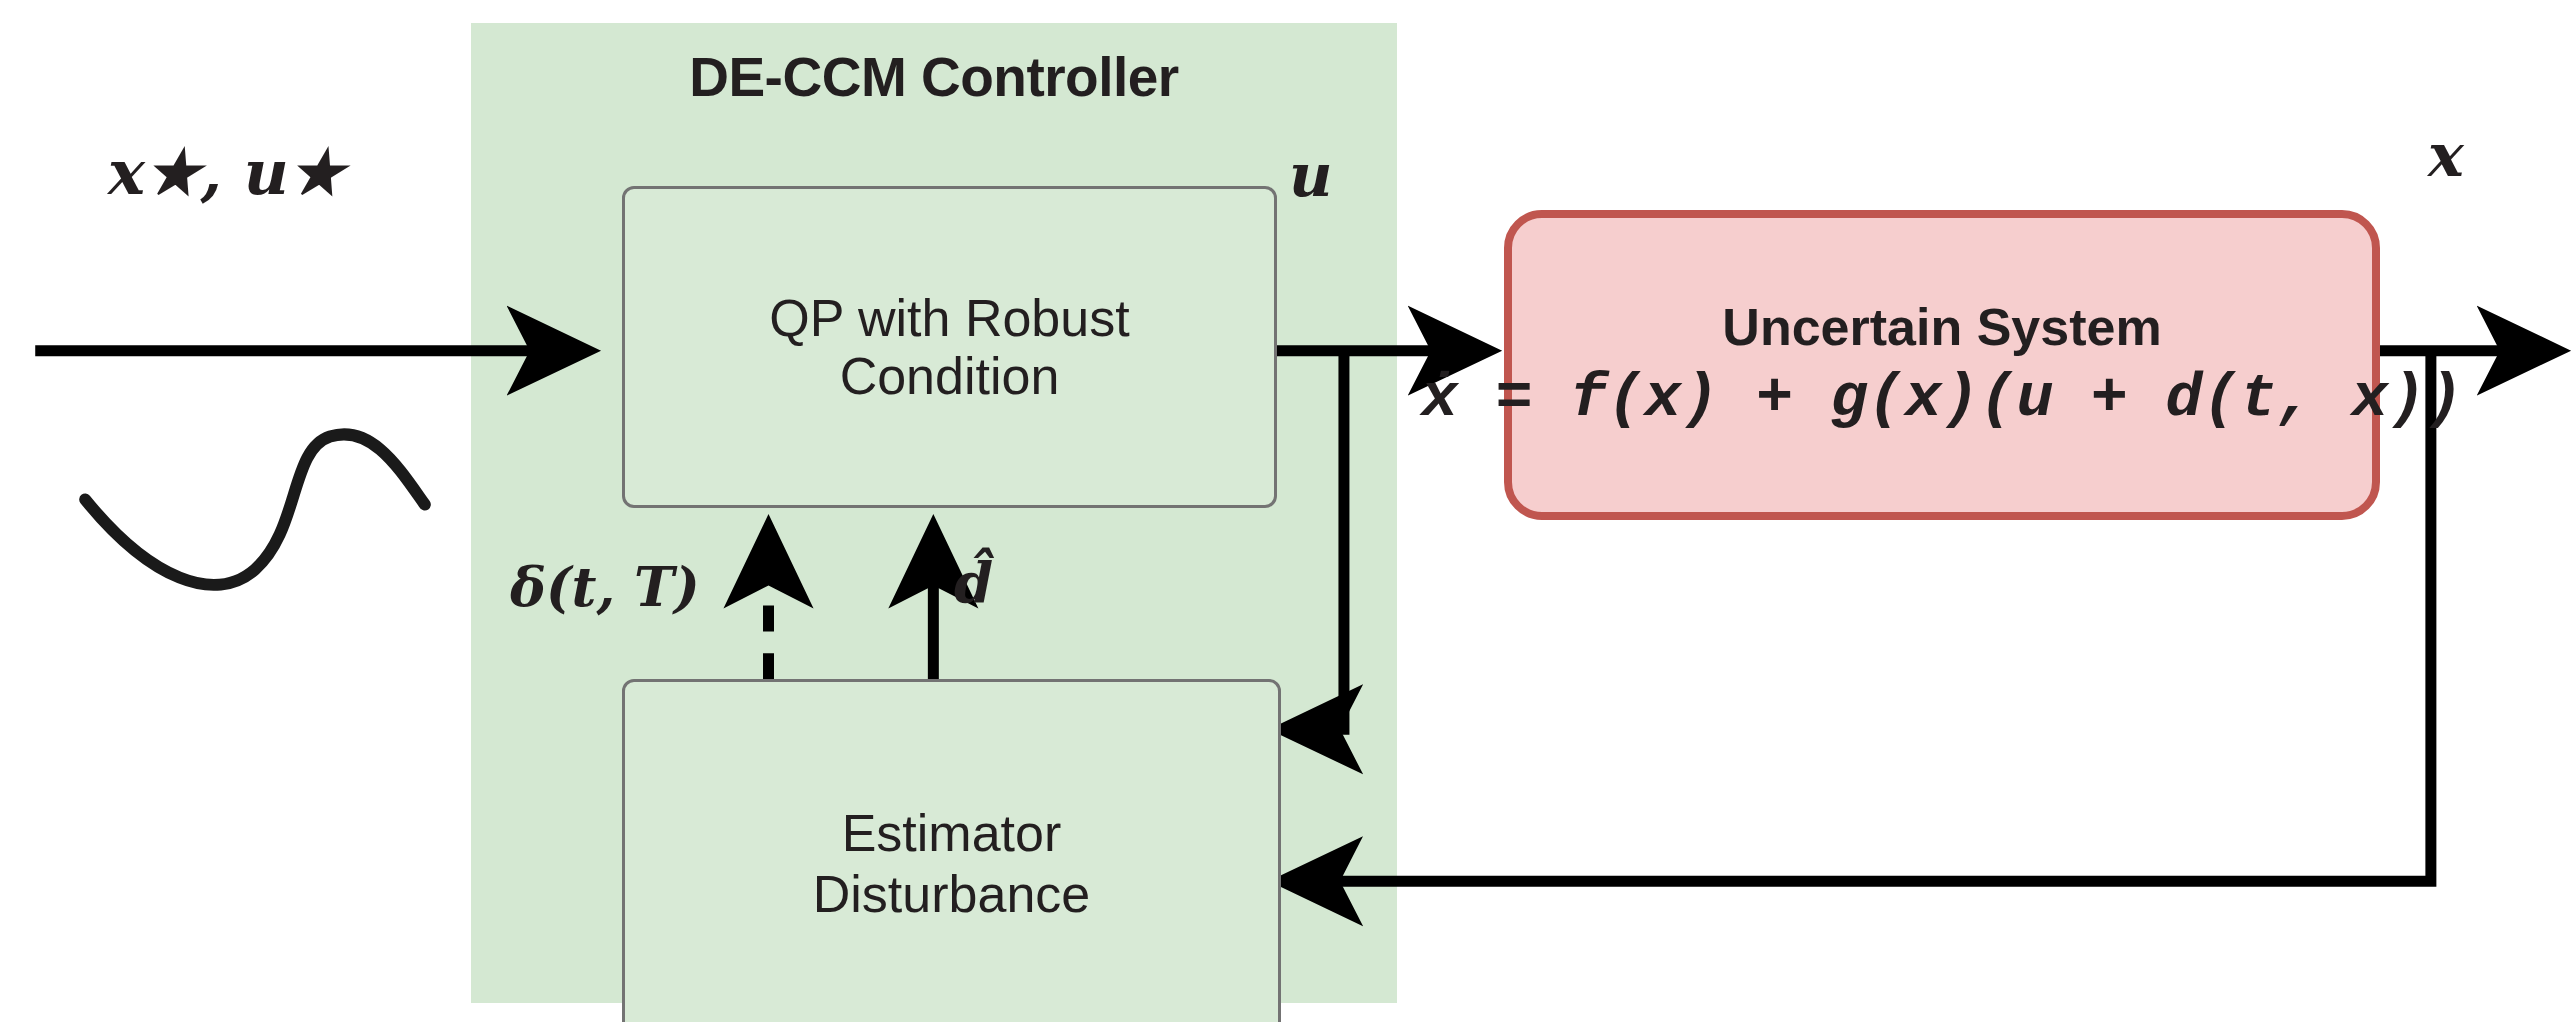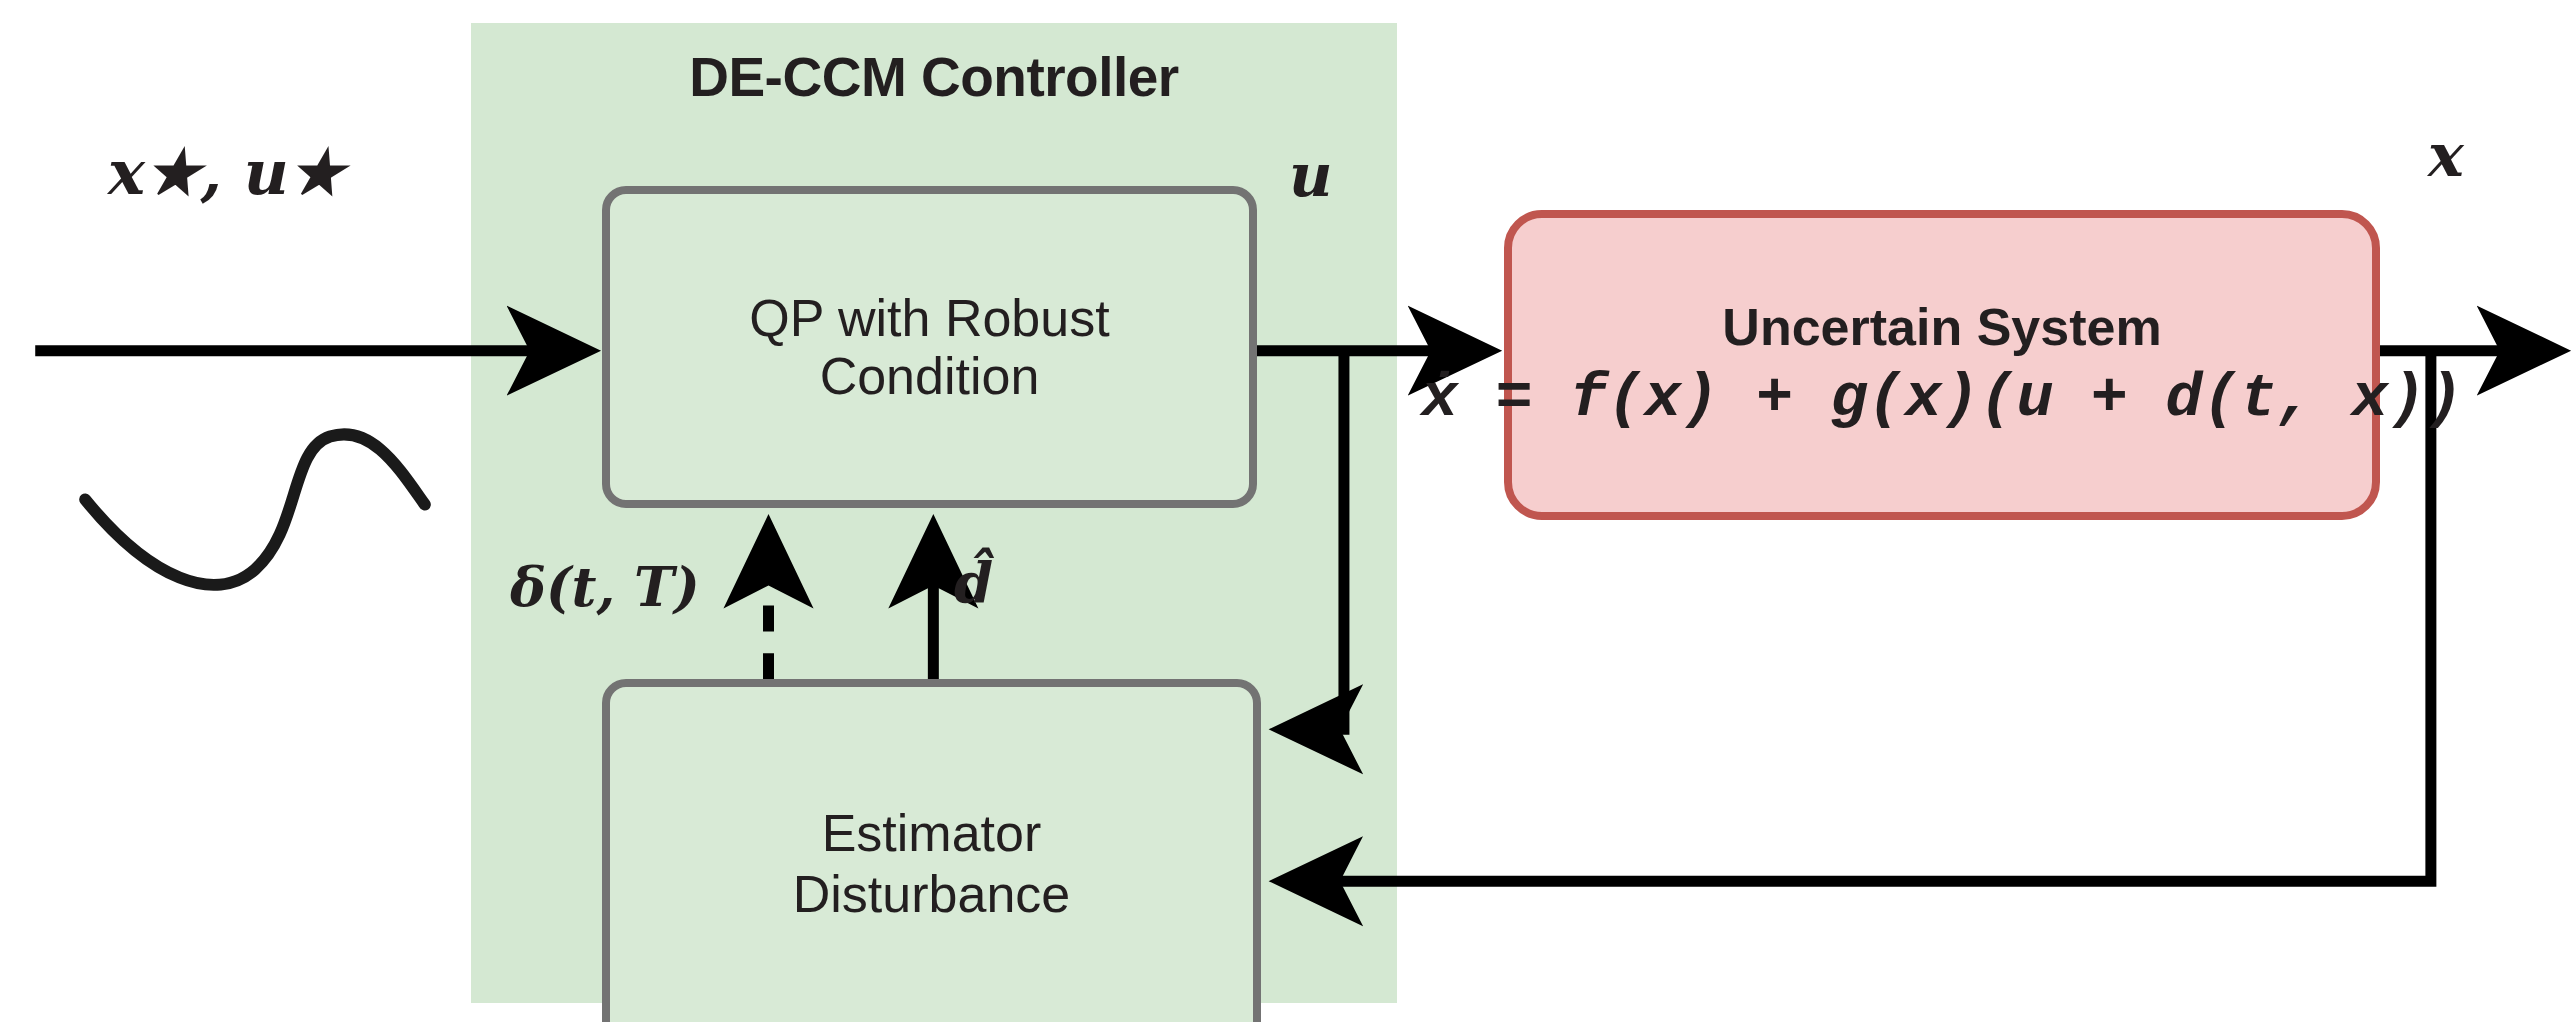--- a/index.html
+++ b/index.html
@@ -51,22 +51,23 @@
     box-sizing: border-box;
     display: flex;
     flex-direction: column;
     align-items: center;
     justify-content: center;
     text-align: center;
     color: #231f20;
   }
   .block.green {
     background: #d8ead6;
-    border: 8px solid #737373;
-    border-radius: 24px;
+    border: 3px solid #737373;
+    border-radius: 12px;
+    margin-left: 20px;
   }
   .block.red {
     background: #f6cece;
     border: 8px solid #c0564f;
     border-radius: 38px;
   }
   #qp-block {
     left: 602px;
     top: 186px;
     width: 655px;

